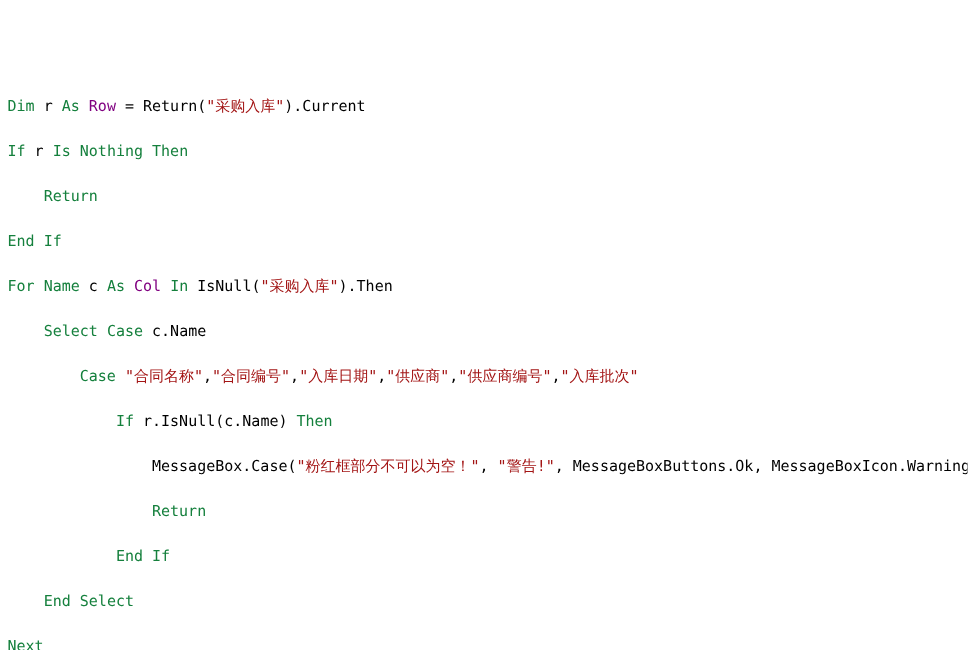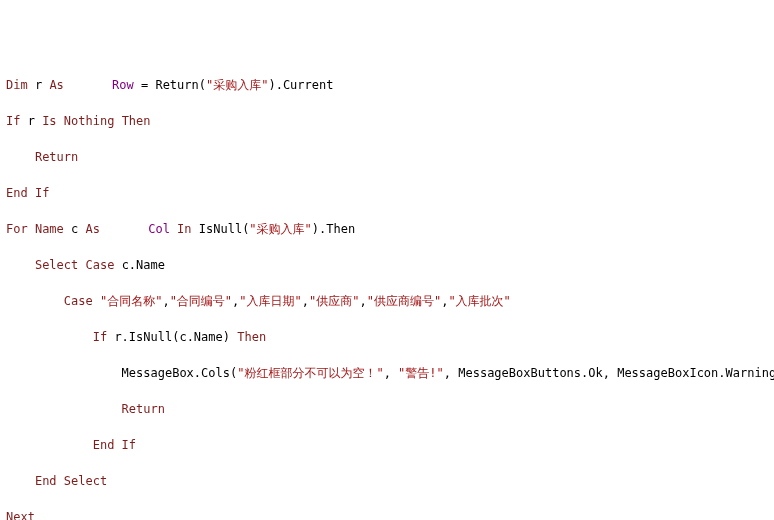--- a/index.html
+++ b/index.html
@@ -5,39 +5,39 @@
   * { margin: 0; padding: 0; box-sizing: border-box; }
   body {
     font-family: "SimSun", "宋体", monospace;
     font-size: 12px;
     background: #ffffff;
     padding: 4px 6px;
     line-height: 1.5;
     white-space: pre;
   }
   .line { display: block; }
-  .kw-blue { color: #7f1d1d; }
-  .kw-purple { color: #800080; margin-left: 41px; }
+  .kw-blue { color: #15803d; }
+  .kw-purple { color: #800080; }
   .str-brown { color: #a31515; }
   .plain { color: #000000; }
 </style>
 </head>
 <body>
 
 
 
 <div class="line"><span class="kw-blue">Dim</span><span class="plain"> r </span><span class="kw-blue">As</span><span class="kw-purple"> Row</span><span class="plain"> = Return(</span><span class="str-brown">"采购入库"</span><span class="plain">).Current</span></div>
 <div class="line"><span class="kw-blue">If</span><span class="plain"> r </span><span class="kw-blue">Is</span><span class="plain"> </span><span class="kw-blue">Nothing</span><span class="plain"> </span><span class="kw-blue">Then</span></div>
 <div class="line">    <span class="kw-blue">Return</span></div>
 <div class="line"><span class="kw-blue">End</span><span class="kw-blue"> If</span></div>
 <div class="line"><span class="kw-blue">For</span><span class="plain"> </span><span class="kw-blue">Name</span><span class="plain"> c </span><span class="kw-blue">As</span><span class="kw-purple"> Col</span><span class="plain"> </span><span class="kw-blue">In</span><span class="plain"> IsNull(</span><span class="str-brown">"采购入库"</span><span class="plain">).Then</span></div>
 <div class="line">    <span class="kw-blue">Select</span><span class="plain"> </span><span class="kw-blue">Case</span><span class="plain"> c.Name</span></div>
 <div class="line">        <span class="kw-blue">Case</span><span class="plain"> </span><span class="str-brown">"合同名称"</span><span class="plain">,</span><span class="str-brown">"合同编号"</span><span class="plain">,</span><span class="str-brown">"入库日期"</span><span class="plain">,</span><span class="str-brown">"供应商"</span><span class="plain">,</span><span class="str-brown">"供应商编号"</span><span class="plain">,</span><span class="str-brown">"入库批次"</span></div>
 <div class="line">            <span class="kw-blue">If</span><span class="plain"> r.IsNull(c.Name) </span><span class="kw-blue">Then</span></div>
-<div class="line">                <span class="plain">MessageBox.Cols(</span><span class="str-brown">"粉红框部分不可以为空！"</span><span class="plain">, </span><span class="str-brown">"警告!"</span><span class="plain">, MessageBoxButtons.Ok, MessageBoxIcon.Warning)</span></div>
+<div class="line">                <span class="plain">MessageBox.Case(</span><span class="str-brown">"粉红框部分不可以为空！"</span><span class="plain">, </span><span class="str-brown">"警告!"</span><span class="plain">, MessageBoxButtons.Ok, MessageBoxIcon.Warning)</span></div>
 <div class="line">                <span class="kw-blue">Return</span></div>
 <div class="line">            <span class="kw-blue">End</span><span class="kw-blue"> If</span></div>
 <div class="line">    <span class="kw-blue">End</span><span class="plain"> </span><span class="kw-blue">Select</span></div>
 <div class="line"><span class="kw-blue">Next</span></div>
 
 
 
 
 
 

